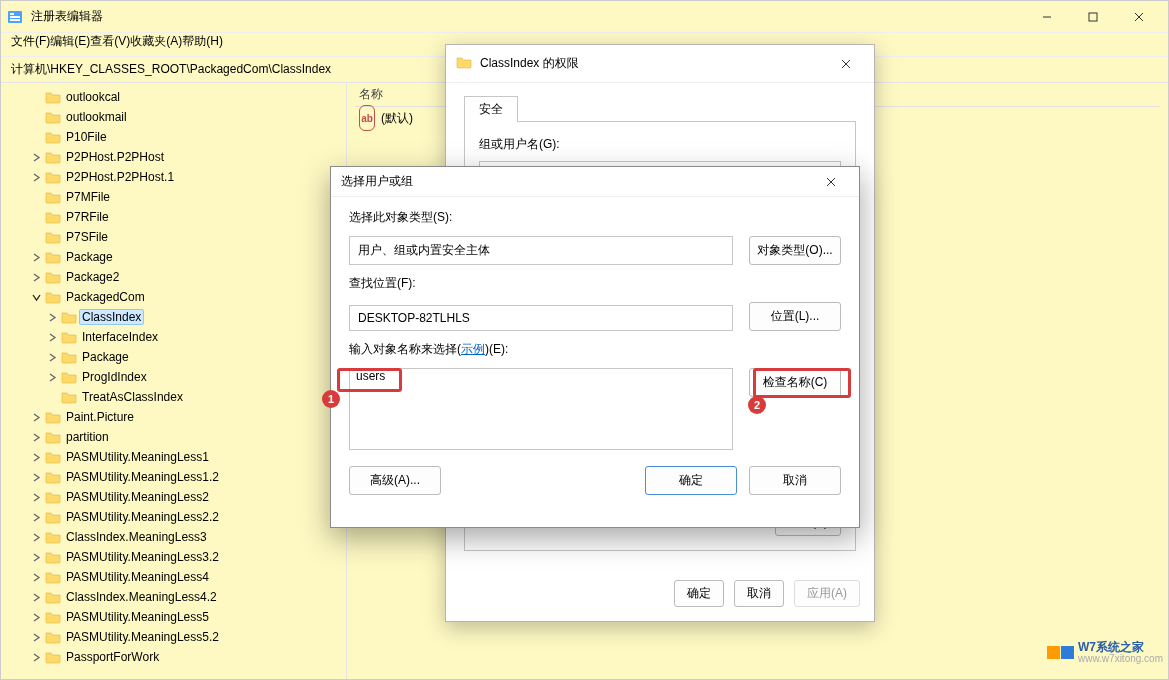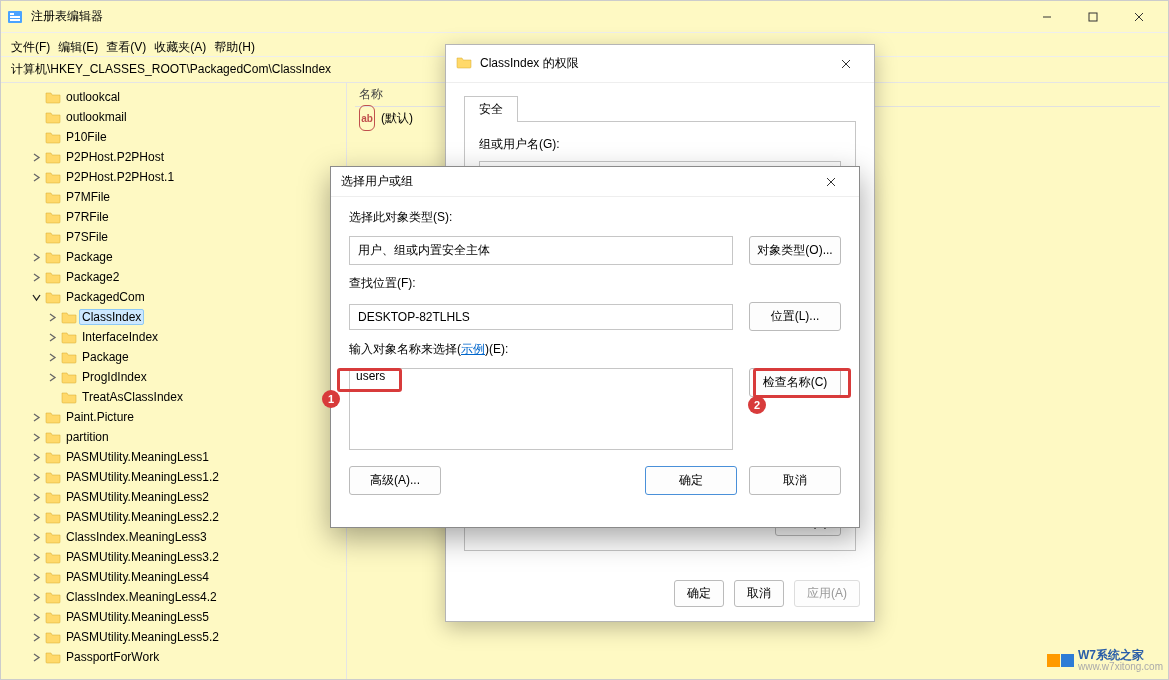--- a/index.html
+++ b/index.html
@@ -7,21 +7,21 @@
 
   
   .main-window{position:absolute;inset:0;border:1px solid #ccc;background:#fef9c3;display:flex;flex-direction:column}
   .titlebar{height:32px;display:flex;align-items:center;padding:0 6px;border-bottom:1px solid #eee}
   .titlebar .app-icon svg{width:16px;height:16px;display:block}
   .titlebar .title{margin-left:8px;flex:0 0 auto}
   .titlebar .spacer{flex:1}
   .win-btn{width:46px;height:32px;display:flex;align-items:center;justify-content:center;color:#555}
   .win-btn svg{width:10px;height:10px}
 
-  .menubar{height:24px;display:flex;align-items:flex-end;gap:8px;padding:0 10px;border-bottom:1px solid #eee}
+  .menubar{height:24px;display:flex;align-items:flex-start;gap:0;padding:0 10px;border-bottom:1px solid #eee}
 
   .addressbar{height:26px;display:flex;align-items:center;padding:0 10px;border-bottom:1px solid #e5e5e5}
   .address-text{font-size:12px}
 
   .client{flex:1;display:flex;min-height:0}
   .tree-pane{width:346px;border-right:1px solid #e5e5e5;overflow:auto;padding:4px 0}
   .list-pane{flex:1;padding:0 8px}
 
   .list-header{height:24px;display:flex;align-items:center;border-bottom:1px solid #e1e1e1;padding:0 4px;color:#444}
   .list-row{height:22px;display:flex;align-items:center;gap:6px;padding:0 4px}
@@ -50,34 +50,34 @@
   .grp-ico{width:18px;height:14px;border:1px solid #4a90d9;display:flex;align-items:center;justify-content:center;font-size:8px;color:#4a90d9}
   .adv-btn{border:1px solid #bbb;padding:4px 12px;border-radius:3px;background:#fdfdfd;cursor:pointer}
   .perm-buttons{position:absolute;bottom:14px;right:14px;display:flex;gap:10px}
   .perm-buttons .adv-btn.def{color:#999;border-color:#ddd}
 
   
   .sel-dialog{position:absolute;left:330px;top:166px;width:530px;height:362px;border:1px solid #8a8a8a;background:#fff;box-shadow:0 10px 28px rgba(0,0,0,.35)}
   .sel-title{height:30px;display:flex;align-items:center;padding:0 10px;border-bottom:1px solid #eee}
   .sel-close{margin-left:auto;width:36px;height:26px;display:flex;align-items:center;justify-content:center}
   .sel-body{padding:12px 18px;display:flex;flex-direction:column;gap:10px}
-  .field-row{display:flex;gap:16px;align-items:center}
+  .field-row{display:flex;gap:16px;align-items:flex-end}
   .field-row .ro{flex:1;border:1px solid #c6c6c6;padding:5px 8px;background:#fff}
   .btn{border:1px solid #bbb;padding:5px 0;border-radius:3px;background:#fdfdfd;width:92px;text-align:center;cursor:pointer}
   .names-box{flex:1;border:1px solid #c6c6c6;height:82px;padding:0 6px;background:#fff}
   .sel-buttons{display:flex;gap:12px;justify-content:flex-end;margin-top:6px}
   .sel-buttons .left{margin-right:auto}
   a.example{color:#0066cc;text-decoration:underline}
 
   
   .red-box{position:absolute;border:3px solid #d83b3b;border-radius:3px;pointer-events:none}
   .red-dot{position:absolute;width:18px;height:18px;border-radius:50%;background:#d83b3b;color:#fff;font-weight:bold;display:flex;align-items:center;justify-content:center;font-size:11px}
 
   
-  .wm{position:absolute;right:6px;bottom:8px;font-size:11px;color:#999;display:flex;align-items:center;gap:4px}
+  .wm{position:absolute;right:6px;bottom:16px;font-size:11px;color:#999;display:flex;align-items:center;gap:4px}
   .wm .w7{display:flex}
   .wm .sq{width:13px;height:13px}
 </style>
 </head>
 <body>
 
 <div class="main-window">
   <div class="titlebar">
     <span class="app-icon">
       <svg viewBox="0 0 16 16">

